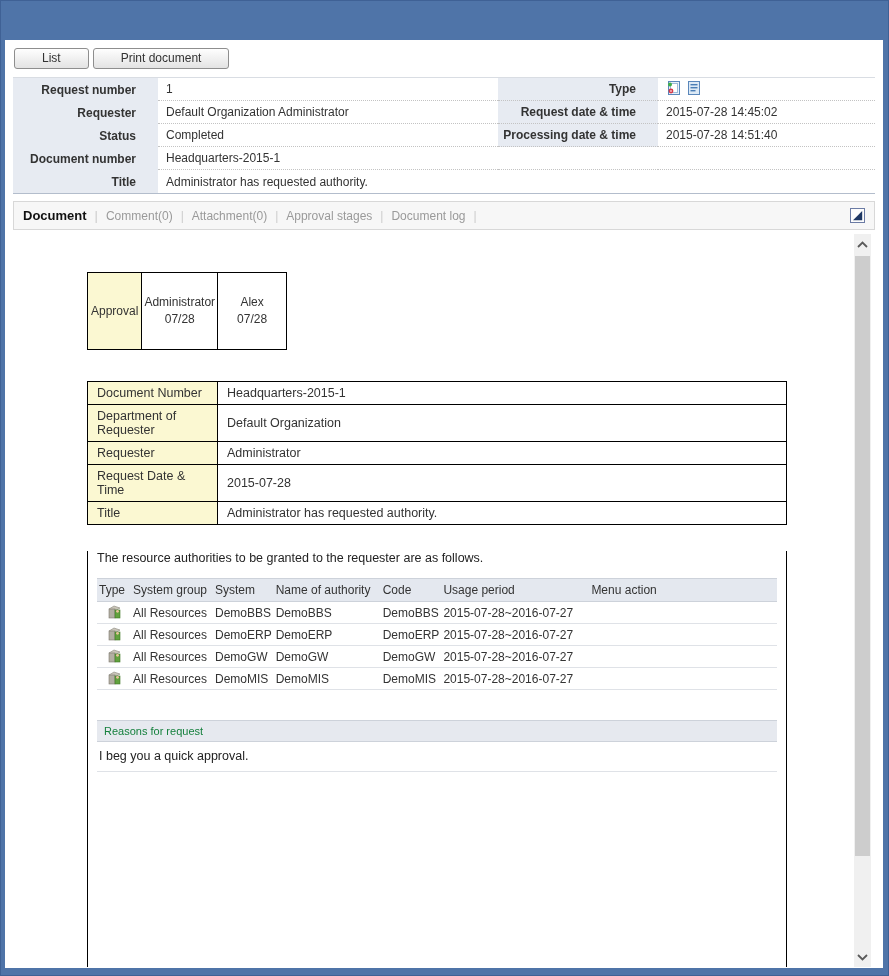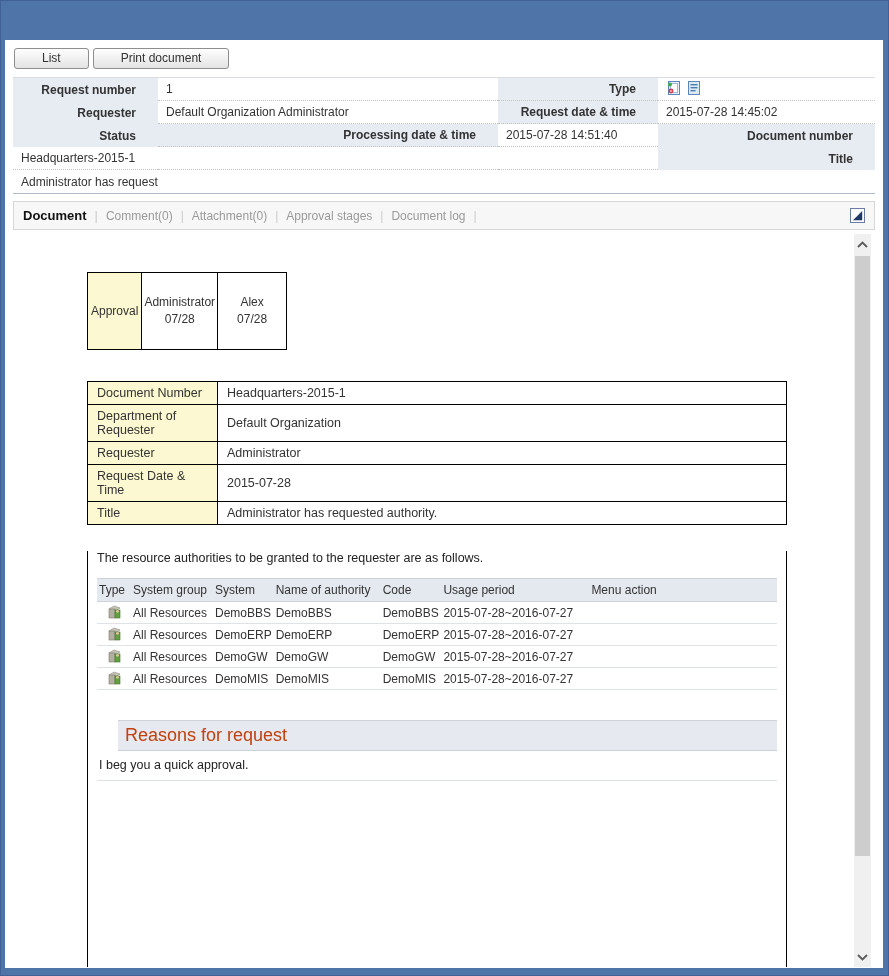--- a/index.html
+++ b/index.html
@@ -54,21 +54,21 @@
   .intro { margin-top:26px; font-size:12.5px; color:#222; }
 
   .res-table { margin-top:13px; width:100%; border-collapse:collapse; font-size:12px; }
   .res-table th { background:#e4e8ef; border-top:1px solid #cdd2da; border-bottom:1px solid #cdd2da; font-weight:normal; text-align:left; padding:4px 2px; color:#333; }
   .res-table td { border-bottom:1px solid #dfe2e7; padding:3px 2px; height:22px; }
   .col-type { width:34px; } .col-group { width:82px; } .col-system { width:57px; }
   .col-name { width:107px; } .col-code { width:60px; } .col-period { width:148px; }
   .res-icon { display:block; margin:0 auto; }
 
   .reasons { margin-top:30px; }
-  .reasons-header { background:#e6e9ef; border-top:1px solid #cdd2da; border-bottom:1px solid #cdd2da; padding:4px 7px; font-size:18px; color:#c2410c;margin-left:21px; }
+  .reasons-header { background:#e6e9ef; border-top:1px solid #cdd2da; border-bottom:1px solid #cdd2da; padding:4px 7px; font-size:11px; color:#15803d; }
   .reasons-text { padding:7px 2px 8px; font-size:12.5px; border-bottom:1px solid #dfe2e7; color:#222; }
 
   
   .scrollbar { position:absolute; top:0; right:12px; width:17px; height:100%; background:#f0f0f0; }
   .scroll-btn { position:absolute; left:0; width:17px; height:20px; display:flex; align-items:center; justify-content:center; background:#f0f0f0; }
   .scroll-btn.up { top:0; } .scroll-btn.down { bottom:0; }
   .scroll-thumb { position:absolute; top:22px; left:1px; width:15px; height:600px; background:#cdcdcd; }
 </style>
 </head>
 <body>
@@ -109,20 +109,21 @@
           </span>
         </span>
       </div>
 
       <div class="cell lbl">Requester</div>
       <div class="cell val dotted">Default Organization Administrator</div>
       <div class="cell lbl dotted">Request date &amp; time</div>
       <div class="cell val dotted">2015-07-28 14:45:02</div>
 
       <div class="cell lbl">Status</div>
+      <div class="cell val dotted">Completed</div>
       <div class="cell lbl dotted">Processing date &amp; time</div>
       <div class="cell val dotted">2015-07-28 14:51:40</div>
 
       <div class="cell lbl">Document number</div>
       <div class="cell val dotted">Headquarters-2015-1</div>
       <div class="cell lbl empty dotted"></div>
       <div class="cell val dotted"></div>
 
       <div class="cell lbl">Title</div>
       <div class="cell val">Administrator has requested authority.</div>

